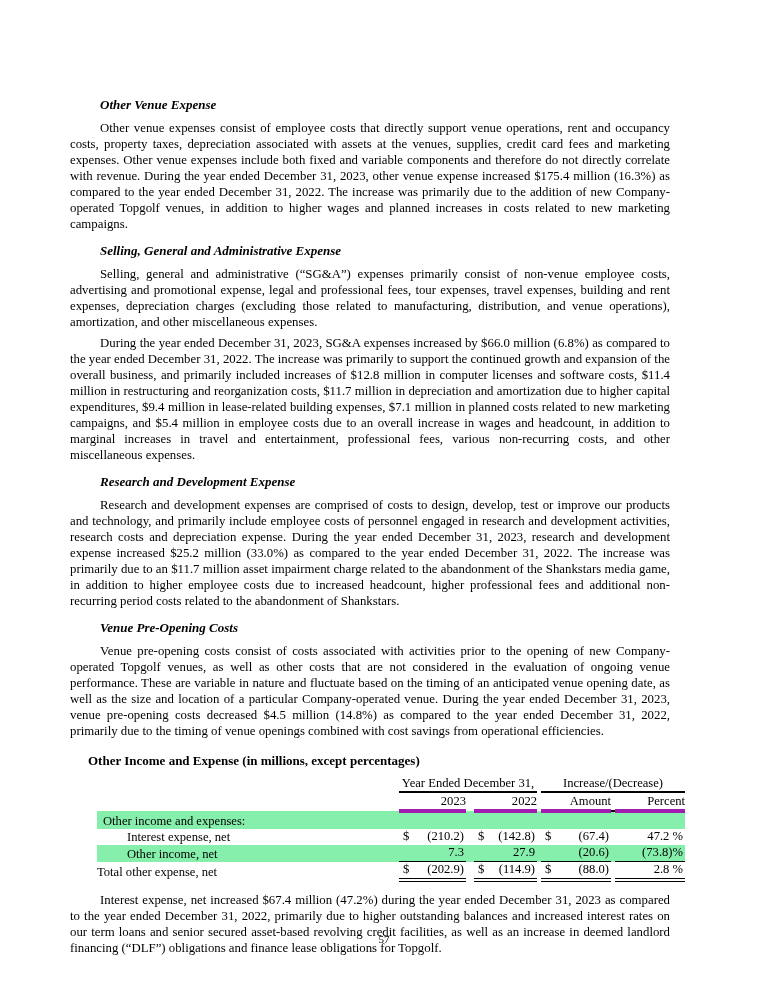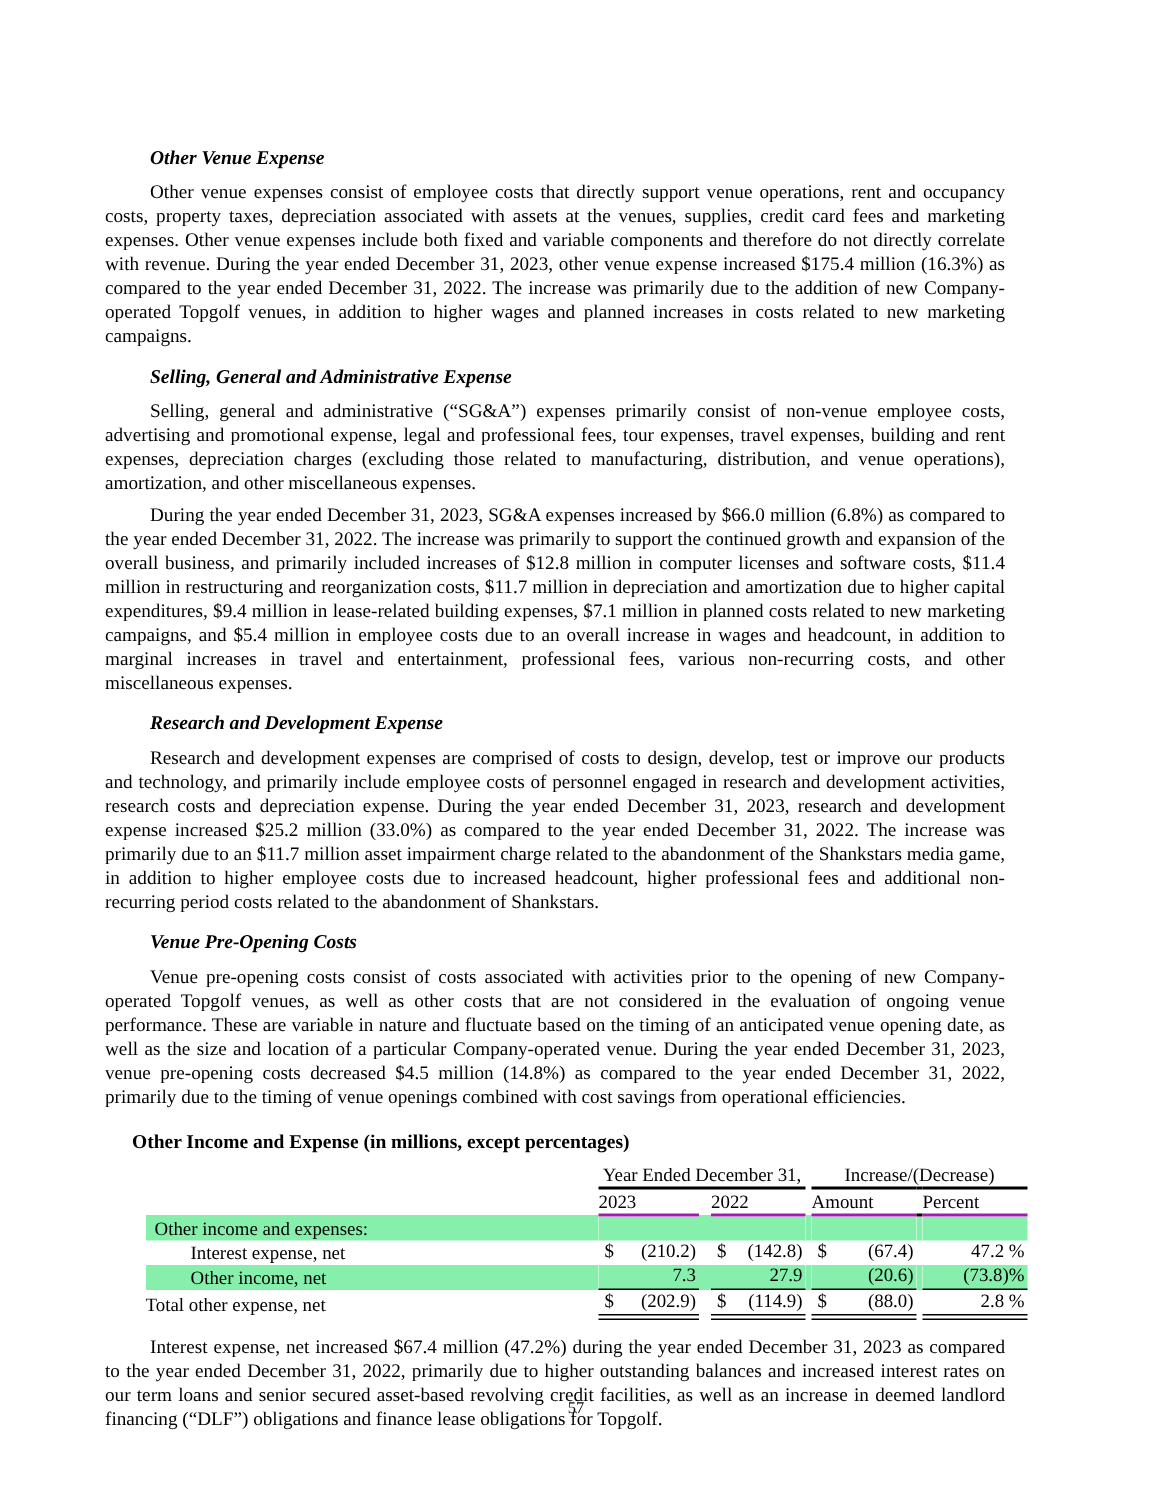--- a/index.html
+++ b/index.html
@@ -23,21 +23,21 @@
   }
   table.fin{
     border-collapse:collapse;table-layout:fixed;
     margin:6px 0 10px 27px;width:588px;font-size:12.6px;
   }
   table.fin td,table.fin th{
     padding:0;height:16px;vertical-align:bottom;line-height:15px;
     font-weight:normal;overflow:hidden;white-space:nowrap;
   }
   th.span-h{font-weight:bold;text-align:center;border-bottom:2px solid #000;}
-  th.col-h{font-weight:bold;text-align:left;border-bottom:2px solid #a21caf;}
+  th.col-h{font-weight:bold;text-align:right;border-bottom:4px solid #a21caf;}
   td.sp-b{border-bottom:2px solid #000;}
   tr.hl td{background:#86efac;}
   td.lbl{text-align:left;}
   td.lbl.ind1{padding-left:6px;}
   td.lbl.ind2{padding-left:30px;}
   .grp-inner{display:flex;justify-content:space-between;align-items:flex-end;padding:0 2px 1px 4px;}
   .grp-inner .val{text-align:left;}
   td.sep-b{border-bottom:1.5px solid #000;}
   td.dbl-b{border-bottom:4px double #000;}
   .page-footer{

